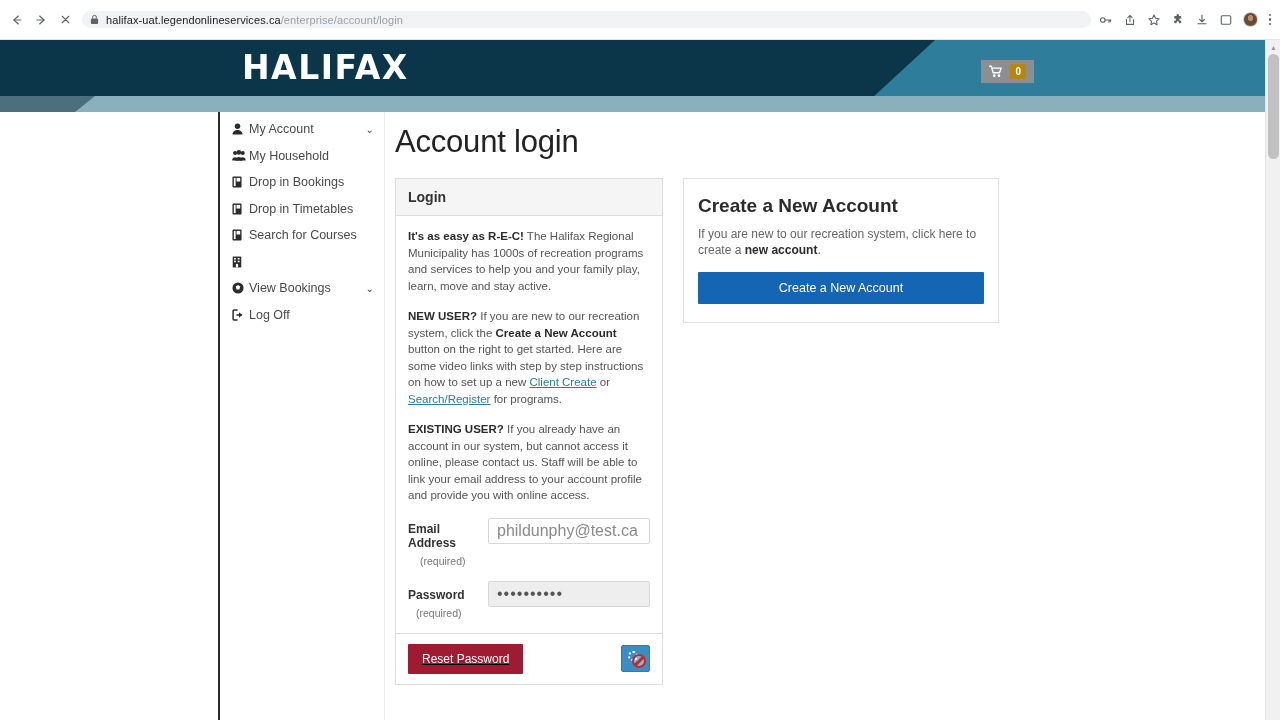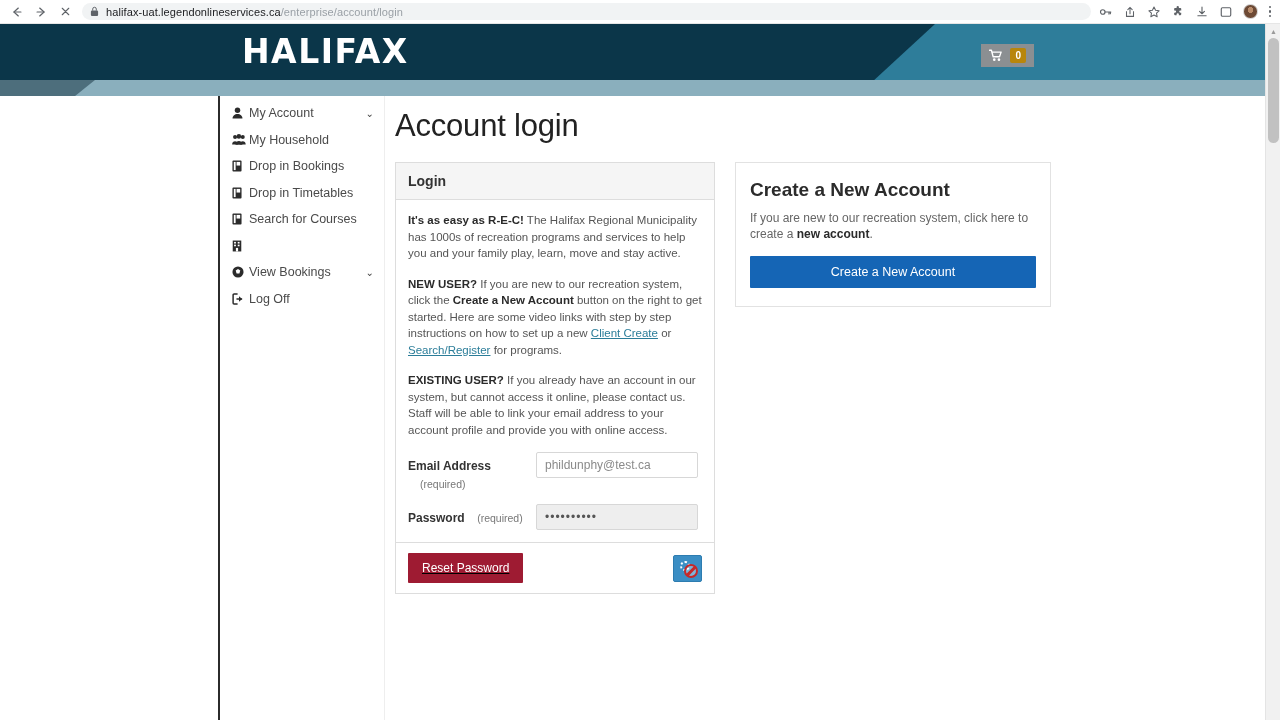--- a/index.html
+++ b/index.html
@@ -5,21 +5,21 @@
   * { box-sizing: border-box; margin: 0; padding: 0; }
   html, body {
     width: 1280px; height: 720px;
     font-family: "Liberation Sans", sans-serif;
     background: #ffffff;
     overflow: hidden;
   }
 
   
   .browser-bar {
-    height: 24px; width: 1280px;
+    height: 40px; width: 1280px;
     background: #ffffff;
     display: flex; align-items: center;
     border-bottom: 1px solid #e6e6e6;
     position: relative;
   }
   .nav-btns { display: flex; align-items: center; padding-left: 6px; gap: 2px; }
   .nav-btn {
     width: 22px; height: 20px;
     display: flex; align-items: center; justify-content: center;
     color: #5f6368; font-size: 13px; line-height: 1;
@@ -155,21 +155,21 @@
     font-weight: normal;
     color: #222222;
     margin: 12px 0 0 0;
     letter-spacing: -0.2px;
   }
 
   .panels { display: flex; gap: 20px; margin-top: 18px; }
 
   
   .login-panel {
-    width: 320px;
+    width: 268px;
     border: 1px solid #dddddd;
     background: #ffffff;
   }
   .login-head {
     background: #f5f5f5;
     border-bottom: 1px solid #dddddd;
     padding: 10px 12px;
     font-size: 14px;
     font-weight: bold;
     color: #333333;
@@ -192,21 +192,21 @@
   }
   .req {
     font-size: 10.5px; color: #777777; font-weight: normal;
   }
   .req-below { display: block; margin-top: 4px; padding-left: 12px; }
   .req-inline { margin-left: 8px; }
   .text-input {
     width: 162px; height: 26px;
     border: 1px solid #d7d7d7;
     background: #ffffff;
-    font-size: 12px;
+    font-size: 16px;
     color: #8a8a8a;
     padding: 0 8px;
     font-family: "Liberation Sans", sans-serif;
     border-radius: 2px;
   }
   .text-input.filled {
     background: #eeeeee;
     color: #555555;
     letter-spacing: 1px;
   }

